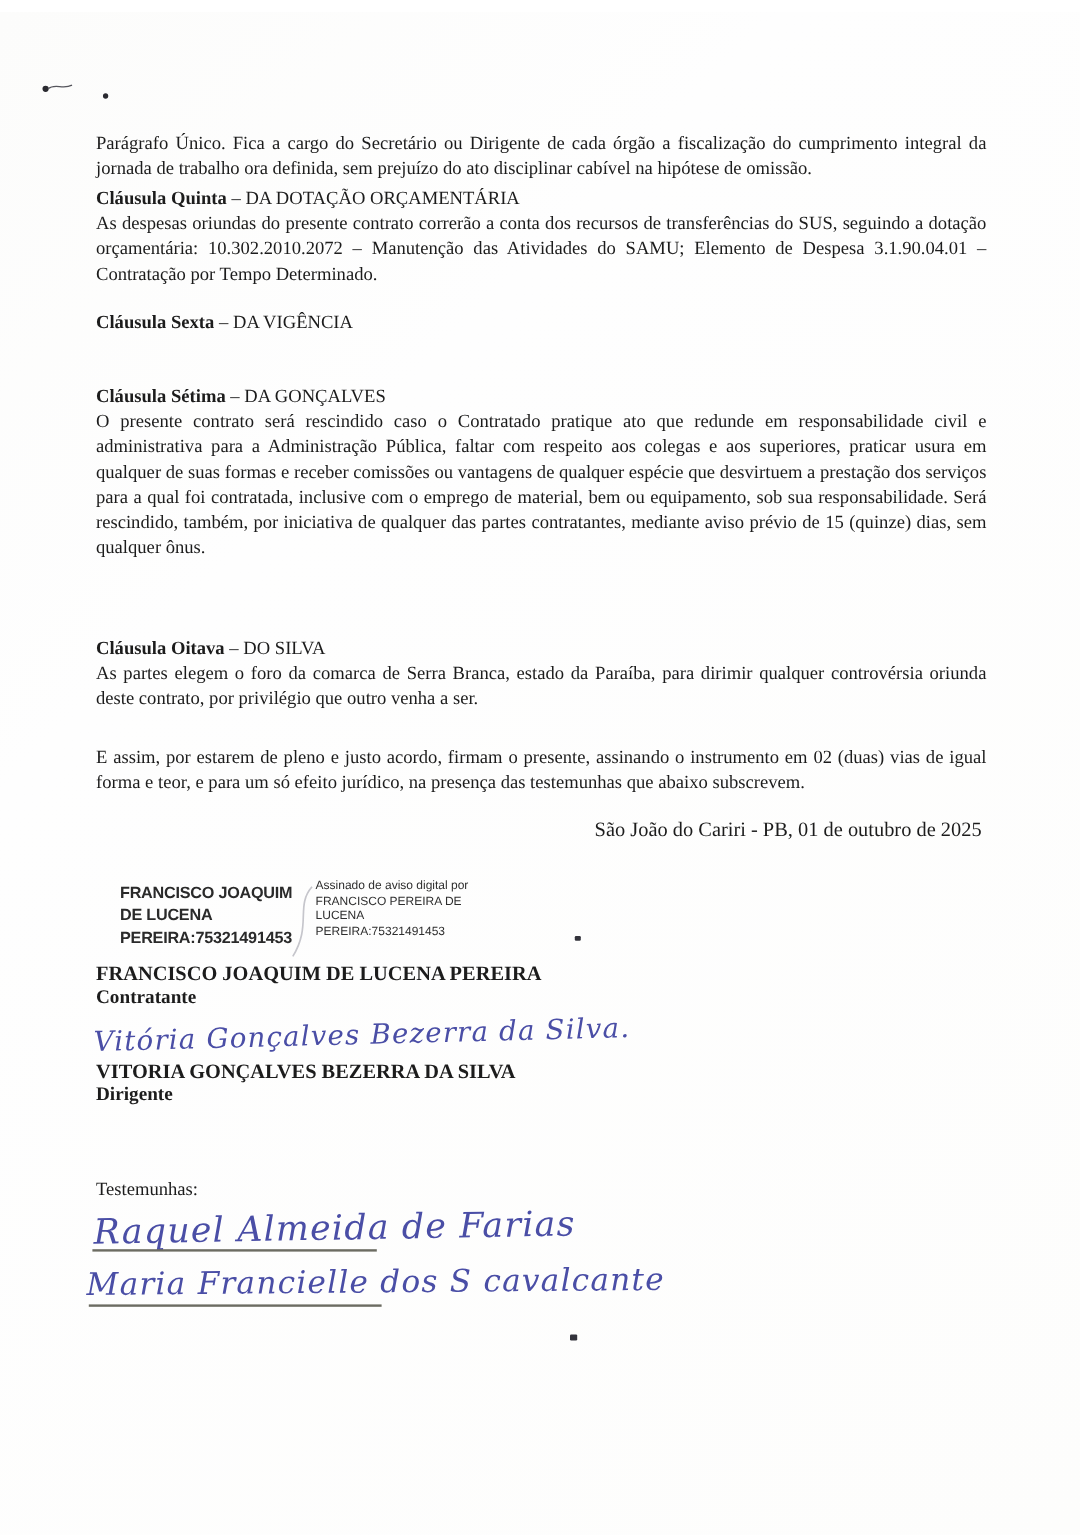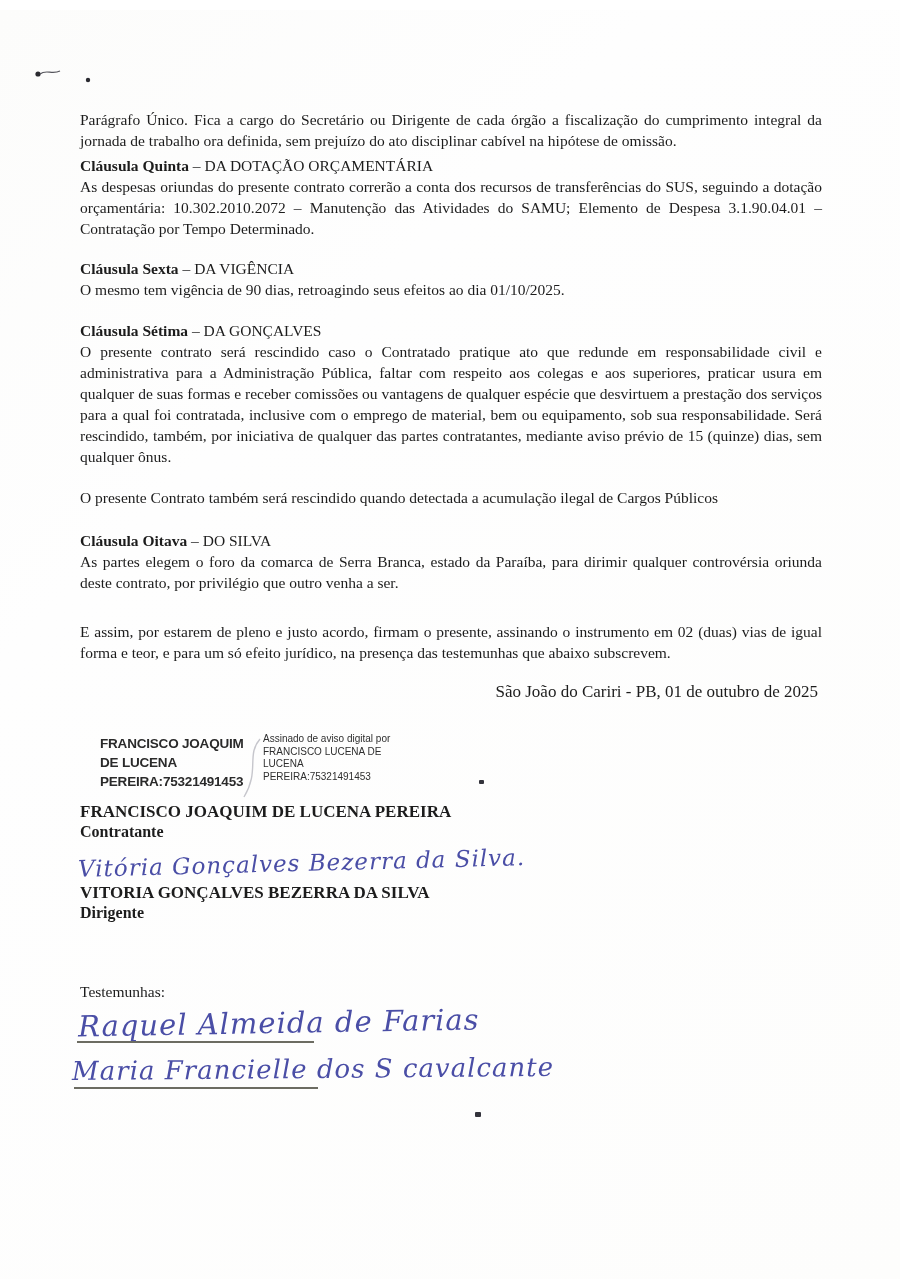--- a/index.html
+++ b/index.html
@@ -118,27 +118,25 @@
 
   <p class="block just" style="top:83px">Parágrafo Único. Fica a cargo do Secretário ou Dirigente de cada órgão a fiscalização do cumprimento integral da jornada de trabalho ora definida, sem prejuízo do ato disciplinar cabível na hipótese de omissão.</p>
 
   <div class="block" style="top:145px">
     <div class="heading"><span class="b">Cláusula Quinta</span><span> – DA DOTAÇÃO ORÇAMENTÁRIA</span></div>
     <p class="clause-body just">As despesas oriundas do presente contrato correrão a conta dos recursos de transferências do SUS, seguindo a dotação orçamentária: 10.302.2010.2072 – Manutenção das Atividades do SAMU; Elemento de Despesa 3.1.90.04.01 – Contratação por Tempo Determinado.</p>
   </div>
 
   <div class="block" style="top:248px">
     <div class="heading"><span class="b">Cláusula Sexta</span><span> – DA VIGÊNCIA</span></div>
-    <p class="clause-body">O mesmo tem vigência de 90 dias, retroagindo seus efeitos ao dia 01/10/2025.</p>
   </div>
 
   <div class="block" style="top:310px">
     <div class="heading"><span class="b">Cláusula Sétima</span><span> – DA GONÇALVES</span></div>
     <p class="clause-body just">O presente contrato será rescindido caso o Contratado pratique ato que redunde em responsabilidade civil e administrativa para a Administração Pública, faltar com respeito aos colegas e aos superiores, praticar usura em qualquer de suas formas e receber comissões ou vantagens de qualquer espécie que desvirtuem a prestação dos serviços para a qual foi contratada, inclusive com o emprego de material, bem ou equipamento, sob sua responsabilidade. Será rescindido, também, por iniciativa de qualquer das partes contratantes, mediante aviso prévio de 15 (quinze) dias, sem qualquer ônus.</p>
-    <p class="clause-body gap-para">O presente Contrato também será rescindido quando detectada a acumulação ilegal de Cargos Públicos</p>
   </div>
 
   <div class="block" style="top:520px">
     <div class="heading"><span class="b">Cláusula Oitava</span><span> – DO SILVA</span></div>
     <p class="clause-body just">As partes elegem o foro da comarca de Serra Branca, estado da Paraíba, para dirimir qualquer controvérsia oriunda deste contrato, por privilégio que outro venha a ser.</p>
   </div>
 
   <p class="block just" style="top:595px">E assim, por estarem de pleno e justo acordo, firmam o presente, assinando o instrumento em 02 (duas) vias de igual forma e teor, e para um só efeito jurídico, na presença das testemunhas que abaixo subscrevem.</p>
 
   <div class="dateline">São João do Cariri - PB, 01 de outubro de 2025</div>
@@ -146,21 +144,21 @@
   <div class="dsig-name">
     <div>FRANCISCO JOAQUIM</div>
     <div>DE LUCENA</div>
     <div>PEREIRA:75321491453</div>
   </div>
   <svg class="dsig-curve" width="26" height="64" viewBox="0 0 26 64">
     <path d="M20,2 C6,18 20,34 4,60" stroke="#c6c6cc" stroke-width="1.4" fill="none"></path>
   </svg>
   <div class="dsig-detail">
     <div>Assinado de aviso digital por</div>
-    <div>FRANCISCO LUCENA DE</div>
+    <div>FRANCISCO PEREIRA DE</div>
     <div>LUCENA</div>
     <div>PEREIRA:75321491453</div>
   </div>
 
   <div class="sig-name" style="top:792px">FRANCISCO JOAQUIM DE LUCENA PEREIRA</div>
   <div class="sig-role" style="top:813px">Contratante</div>
 
   <div class="hand hand-vitoria">Vitória Gonçalves Bezerra da Silva.</div>
   <div class="sig-name" style="top:873px">VITORIA GONÇALVES BEZERRA DA SILVA</div>
   <div class="sig-role" style="top:894px">Dirigente</div>

